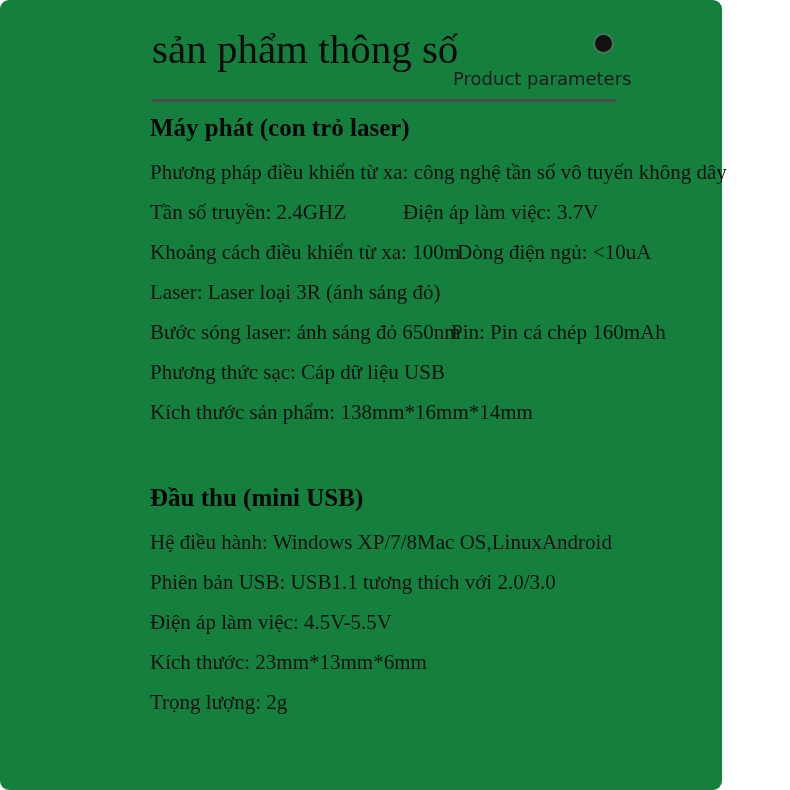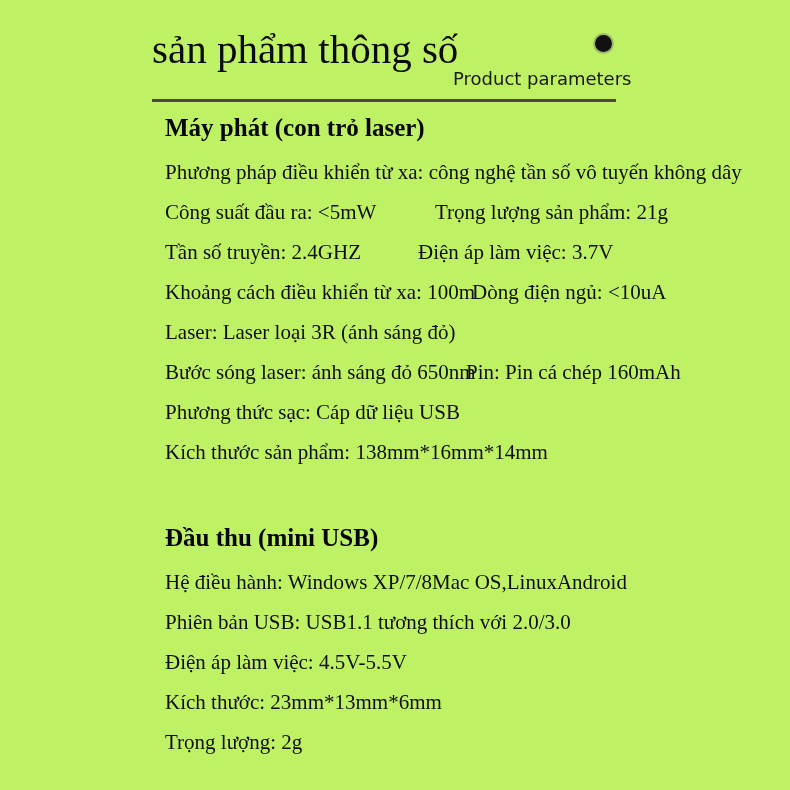--- a/index.html
+++ b/index.html
@@ -11,23 +11,24 @@
     width: 790px;
     height: 790px;
     overflow: hidden;
     font-family: "Liberation Serif", "DejaVu Serif", serif;
     color: #000000;
     -webkit-font-smoothing: antialiased;
   }
 
   .page {
     position: relative;
-    width: 790px;
+    width: 722px;
     height: 790px;
-    background: #bef264;
+    background: #15803d;
+    border-radius: 9px;
   }
 
   
   .header {
     position: absolute;
     left: 152px;
     top: 18px;
     width: 466px;
     height: 84px;
   }
@@ -85,21 +86,20 @@
   
   .content {
     position: absolute;
     left: 0;
     top: 108px;
     width: 790px;
   }
 
   .section {
     position: relative;
-    padding-left: 15px;
   }
   .section + .section {
     margin-top: 46px;
   }
 
   .section-heading {
     margin: 0 0 4px 0;
     padding-left: 150px;
     font-family: "Liberation Serif", "DejaVu Serif", serif;
     font-size: 25px;
@@ -144,24 +144,20 @@
   </div>
   <div class="header-rule"></div>
 
   <div class="content" id="content">
       <div class="section">
         <div class="section-heading">Máy phát (con trỏ laser)</div>
         <div class="spec-row">
           <span class="cell full">Phương pháp điều khiển từ xa: công nghệ tần số vô tuyến không dây</span>
         </div>
         <div class="spec-row">
-          <span class="cell left">Công suất đầu ra: &lt;5mW</span>
-          <span class="cell" style="left: 420px;">Trọng lượng sản phẩm: 21g</span>
-        </div>
-        <div class="spec-row">
           <span class="cell left">Tần số truyền: 2.4GHZ</span>
           <span class="cell" style="left: 403px;">Điện áp làm việc: 3.7V</span>
         </div>
         <div class="spec-row">
           <span class="cell left">Khoảng cách điều khiển từ xa: 100m</span>
           <span class="cell" style="left: 457px;">Dòng điện ngủ: &lt;10uA</span>
         </div>
         <div class="spec-row">
           <span class="cell left">Laser: Laser loại 3R (ánh sáng đỏ)</span>
         </div>

